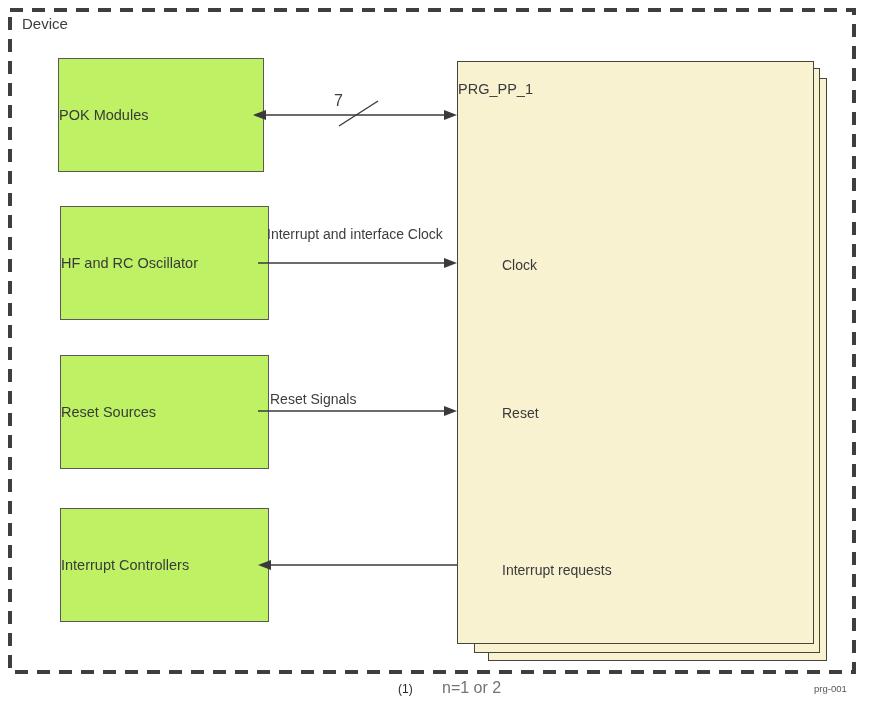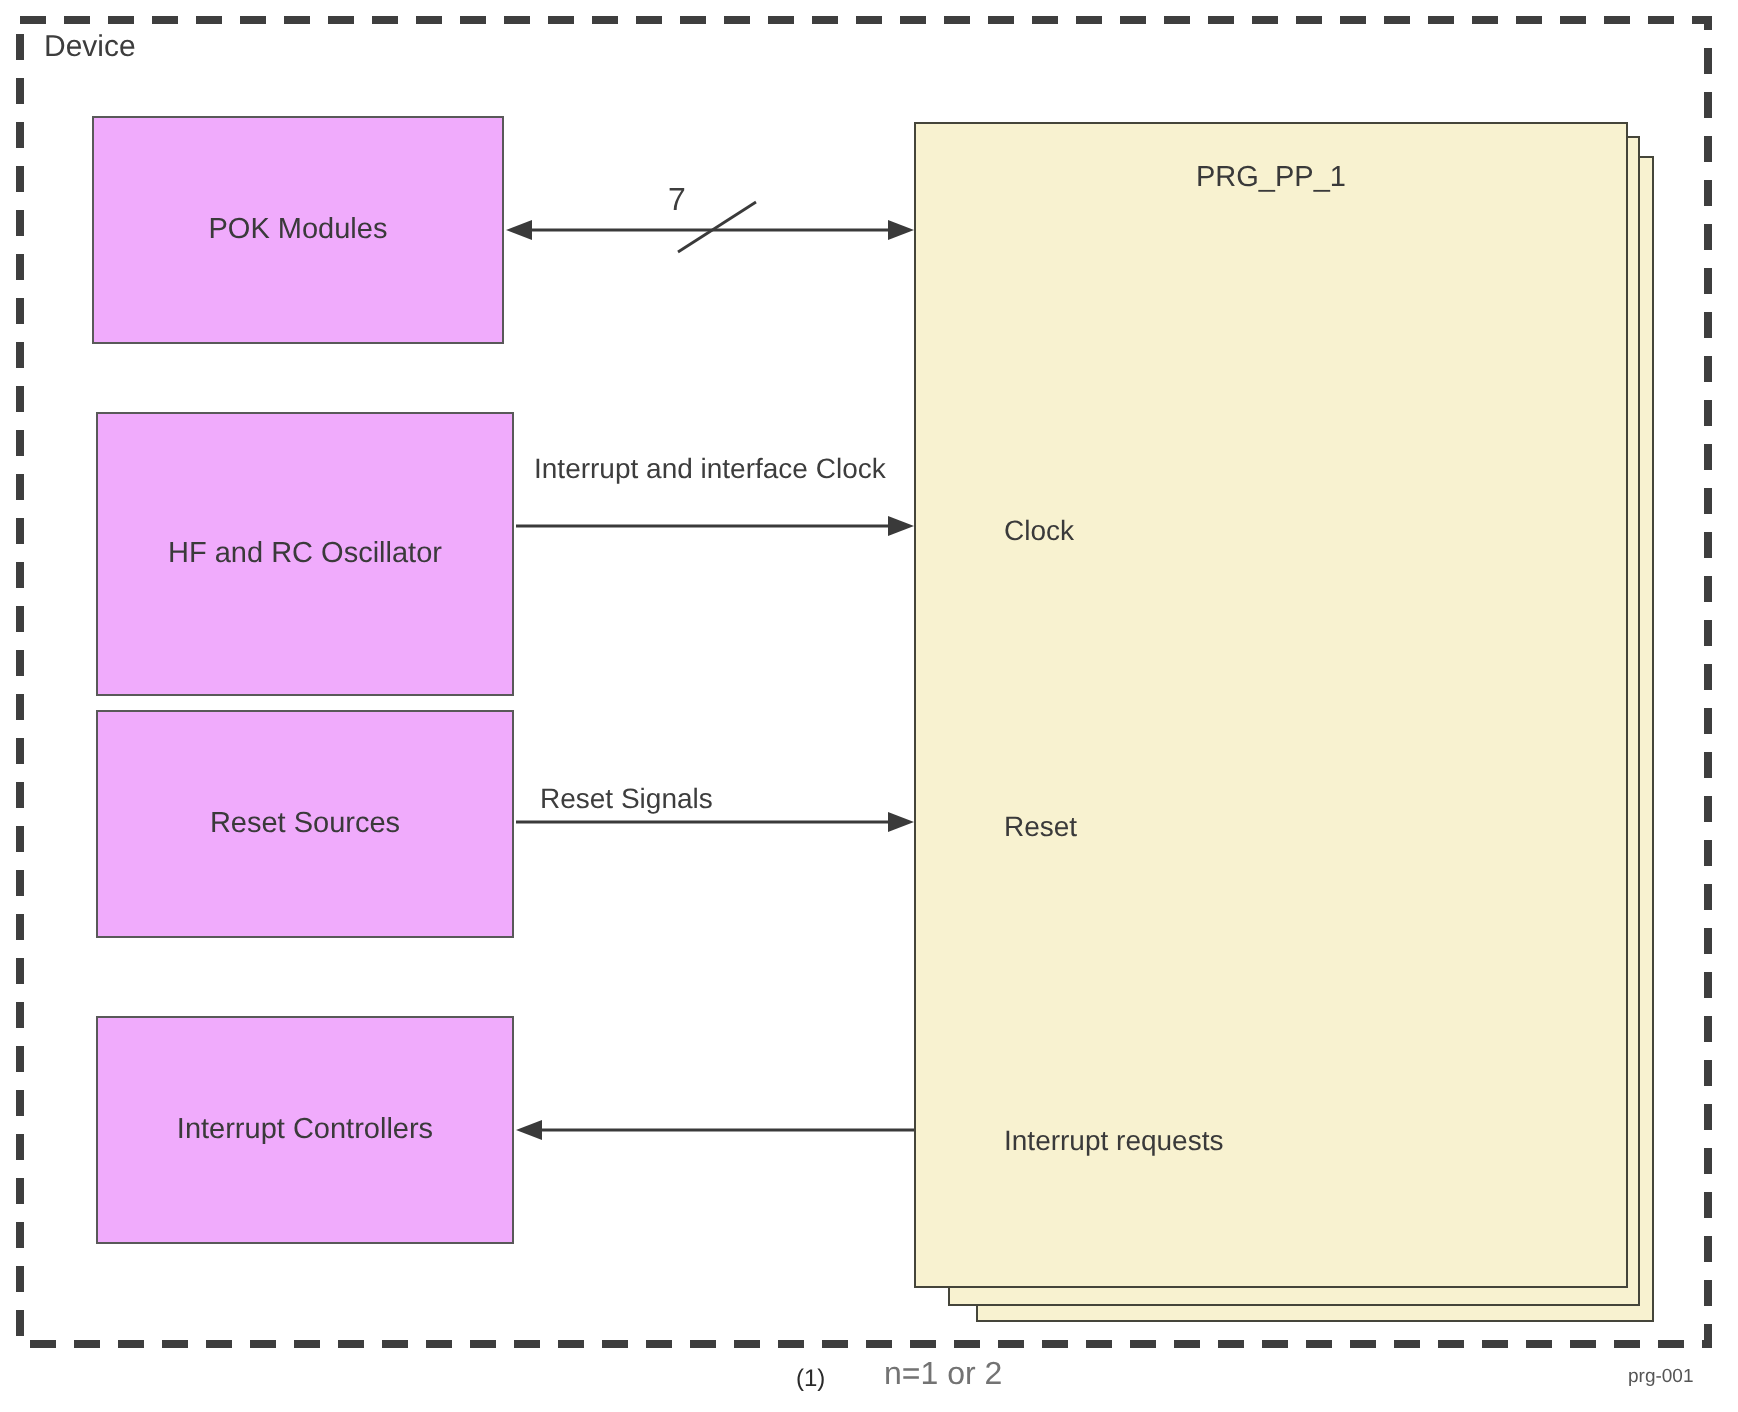--- a/index.html
+++ b/index.html
@@ -28,48 +28,48 @@
   
   .device-label {
     left: 22px; top: 15px;
     font-size: 15px;
     color: #3d3d3d;
     z-index: 40;
   }
 
   
   .block {
-    background: #f0abfc;
+    background: #bef264;
     border: 1.5px solid #595959;
     display: flex;
     align-items: center;
-    justify-content: center;
     text-align: center;
     font-size: 14.5px;
     color: #3a3a3a;
     z-index: 20;
+    margin-left: 12px;
   }
   .block-pok  { left: 46px; top: 58px;  width: 206px; height: 114px; }
-  .block-osc  { left: 48px; top: 206px; width: 209px; height: 142px; }
+  .block-osc  { left: 48px; top: 206px; width: 209px; height: 114px; }
   .block-rst  { left: 48px; top: 355px; width: 209px; height: 114px; }
   .block-int  { left: 48px; top: 508px; width: 209px; height: 114px; }
 
   
   .prg-layer {
     background: #f8f2d0;
     border: 1.5px solid #45453a;
   }
   .prg-layer-3 { left: 488px; top: 78px; width: 339px; height: 583px; z-index: 8; }
   .prg-layer-2 { left: 474px; top: 68px; width: 346px; height: 585px; z-index: 9; }
   .prg-main    { left: 457px; top: 61px; width: 357px; height: 583px; z-index: 10; }
   .prg-title {
     position: absolute;
     left: 0; top: 19px;
     width: 100%;
-    text-align: center;
+    text-align: left;
     font-size: 14.5px;
     color: #3a3a3a;
   }
   .prg-port {
     position: absolute;
     left: 16px;
     font-size: 14px;
     color: #3a3a3a;
     margin-left: 28px;
   }

